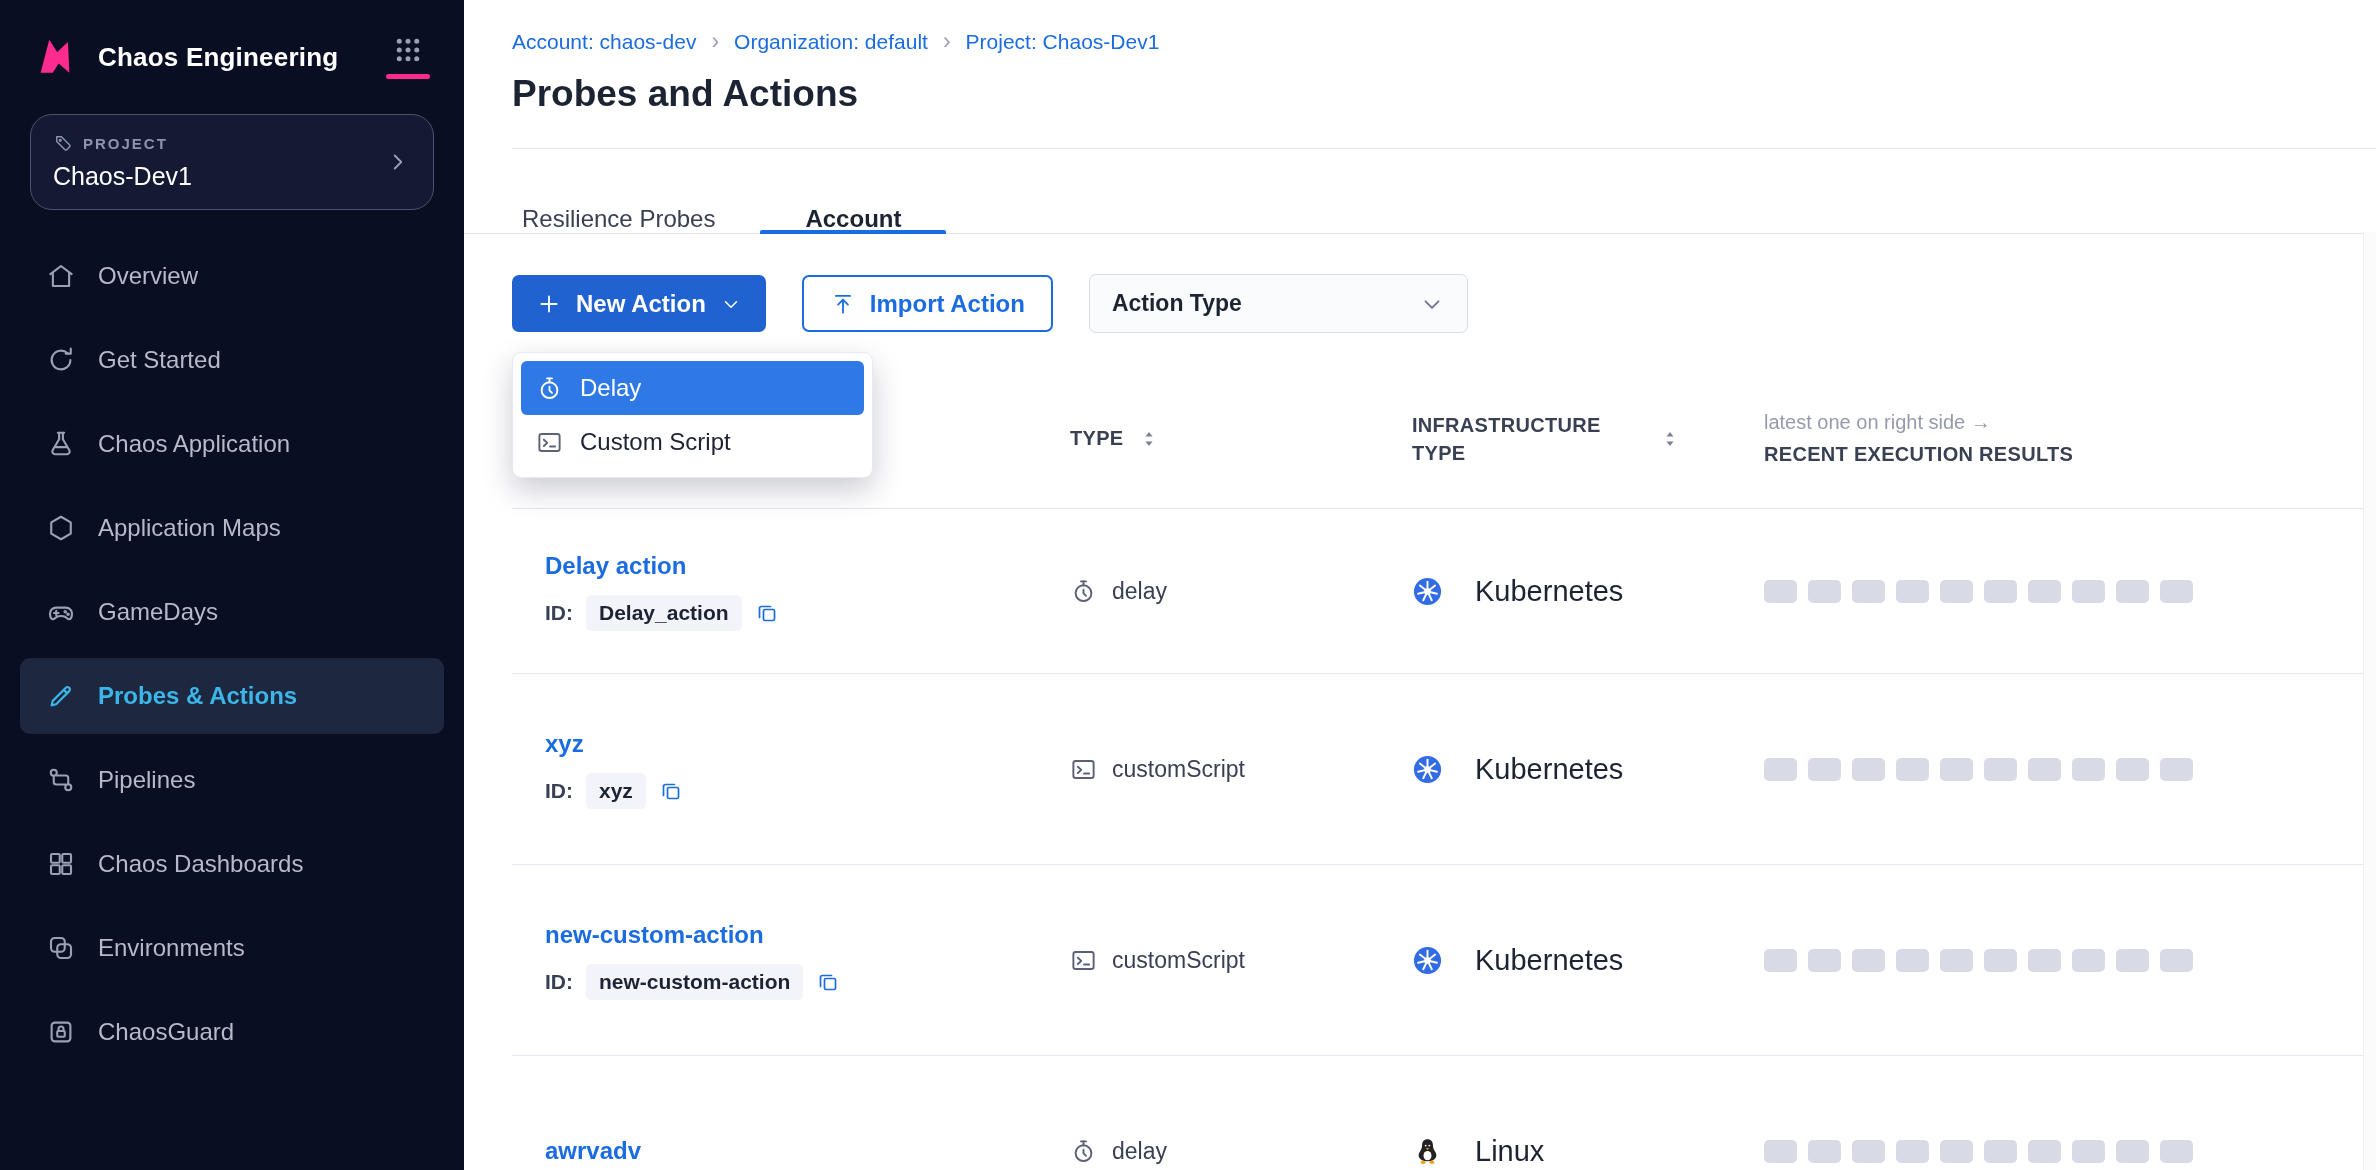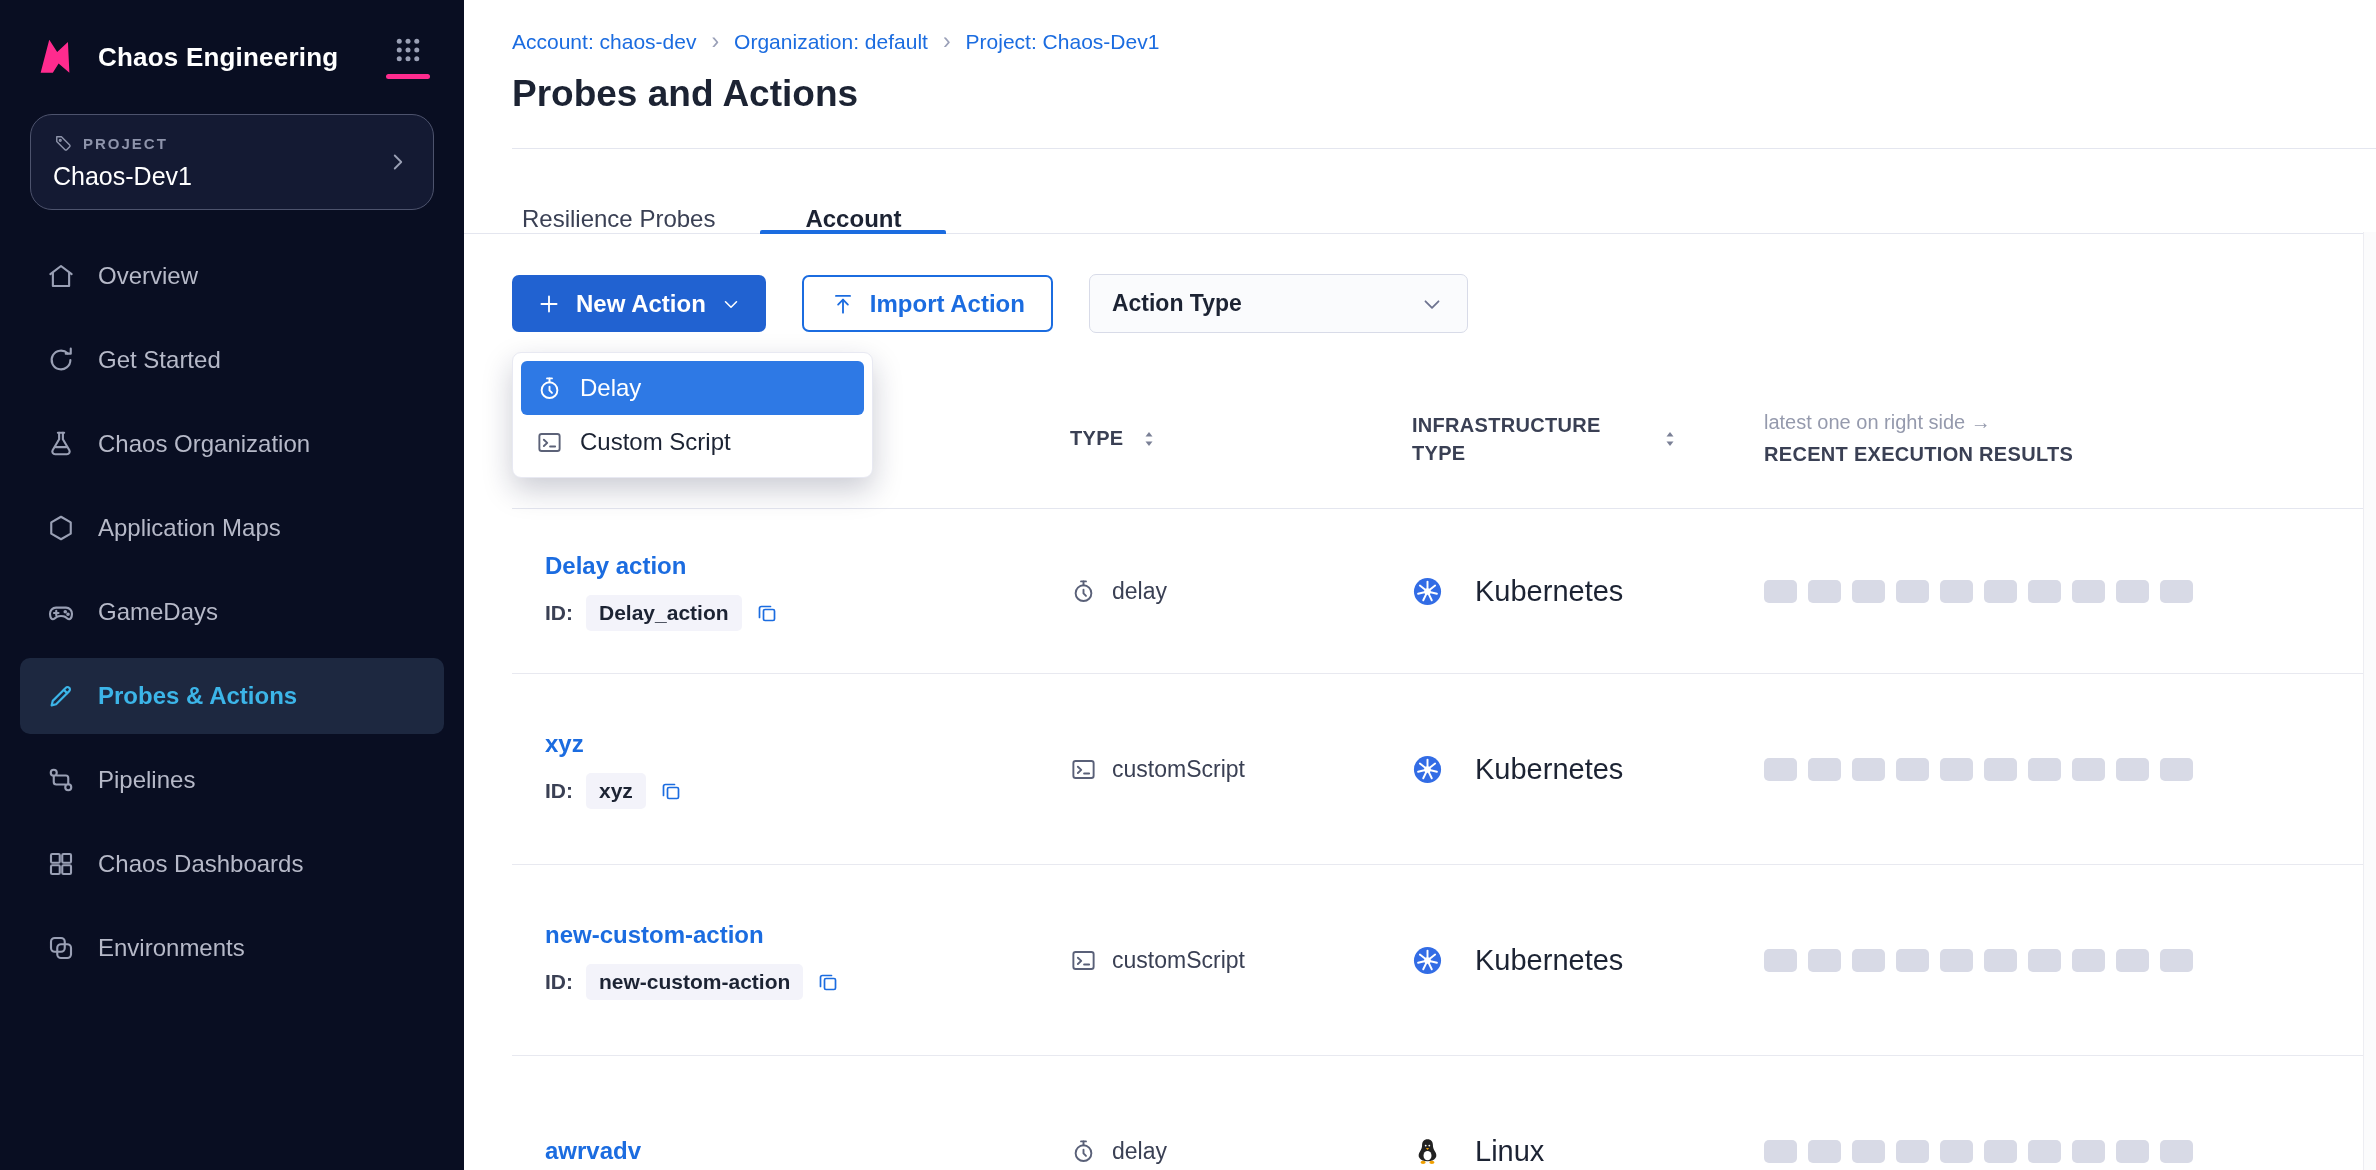--- a/index.html
+++ b/index.html
@@ -164,21 +164,21 @@
         <span class="nav-label">Get Started</span>
       </div>
       <div class="nav-item">
         <span class="nav-icon" data-icon-field="icon">
           <svg viewBox="0 0 24 24" fill="none" stroke="currentColor" stroke-width="1.7" stroke-linecap="round" stroke-linejoin="round">
             <path d="M9.5 3h5"></path>
             <path d="M10.5 3v5.2L5.3 17a2.2 2.2 0 0 0 2 3.2h9.4a2.2 2.2 0 0 0 2-3.2L13.5 8.2V3"></path>
             <path d="M7.7 14.5h8.6"></path>
           </svg>
         </span>
-        <span class="nav-label">Chaos Organization</span>
+        <span class="nav-label">Chaos Application</span>
       </div>
       <div class="nav-item">
         <span class="nav-icon" data-icon-field="icon">
           <svg viewBox="0 0 24 24" fill="none" stroke="currentColor" stroke-width="1.7" stroke-linecap="round" stroke-linejoin="round">
             <path d="M12 3l7.8 4.5v9L12 21l-7.8-4.5v-9z"></path>
           </svg>
         </span>
         <span class="nav-label">Application Maps</span>
       </div>
       <div class="nav-item">
@@ -224,20 +224,30 @@
         <span class="nav-label">Chaos Dashboards</span>
       </div>
       <div class="nav-item">
         <span class="nav-icon" data-icon-field="icon">
           <svg viewBox="0 0 24 24" fill="none" stroke="currentColor" stroke-width="1.7" stroke-linecap="round" stroke-linejoin="round">
             <rect x="4" y="4" width="11" height="11" rx="3"></rect>
             <rect x="9" y="9" width="11" height="11" rx="3"></rect>
           </svg>
         </span>
         <span class="nav-label">Environments</span>
+      </div>
+      <div class="nav-item">
+        <span class="nav-icon" data-icon-field="icon">
+          <svg viewBox="0 0 24 24" fill="none" stroke="currentColor" stroke-width="1.7" stroke-linecap="round" stroke-linejoin="round">
+            <rect x="4.5" y="4.5" width="15" height="15" rx="2.5"></rect>
+            <rect x="9" y="11.2" width="6" height="4.6" rx=".8"></rect>
+            <path d="M10 11.2V9.6a2 2 0 0 1 4 0v1.6"></path>
+          </svg>
+        </span>
+        <span class="nav-label">ChaosGuard</span>
       </div>
   </nav>
 </aside>
 
 <main class="main">
   <div class="breadcrumb">
     <span class="crumb-group">
         <a class="crumb">Account: chaos-dev</a>
       </span>
       <span class="crumb-group">

